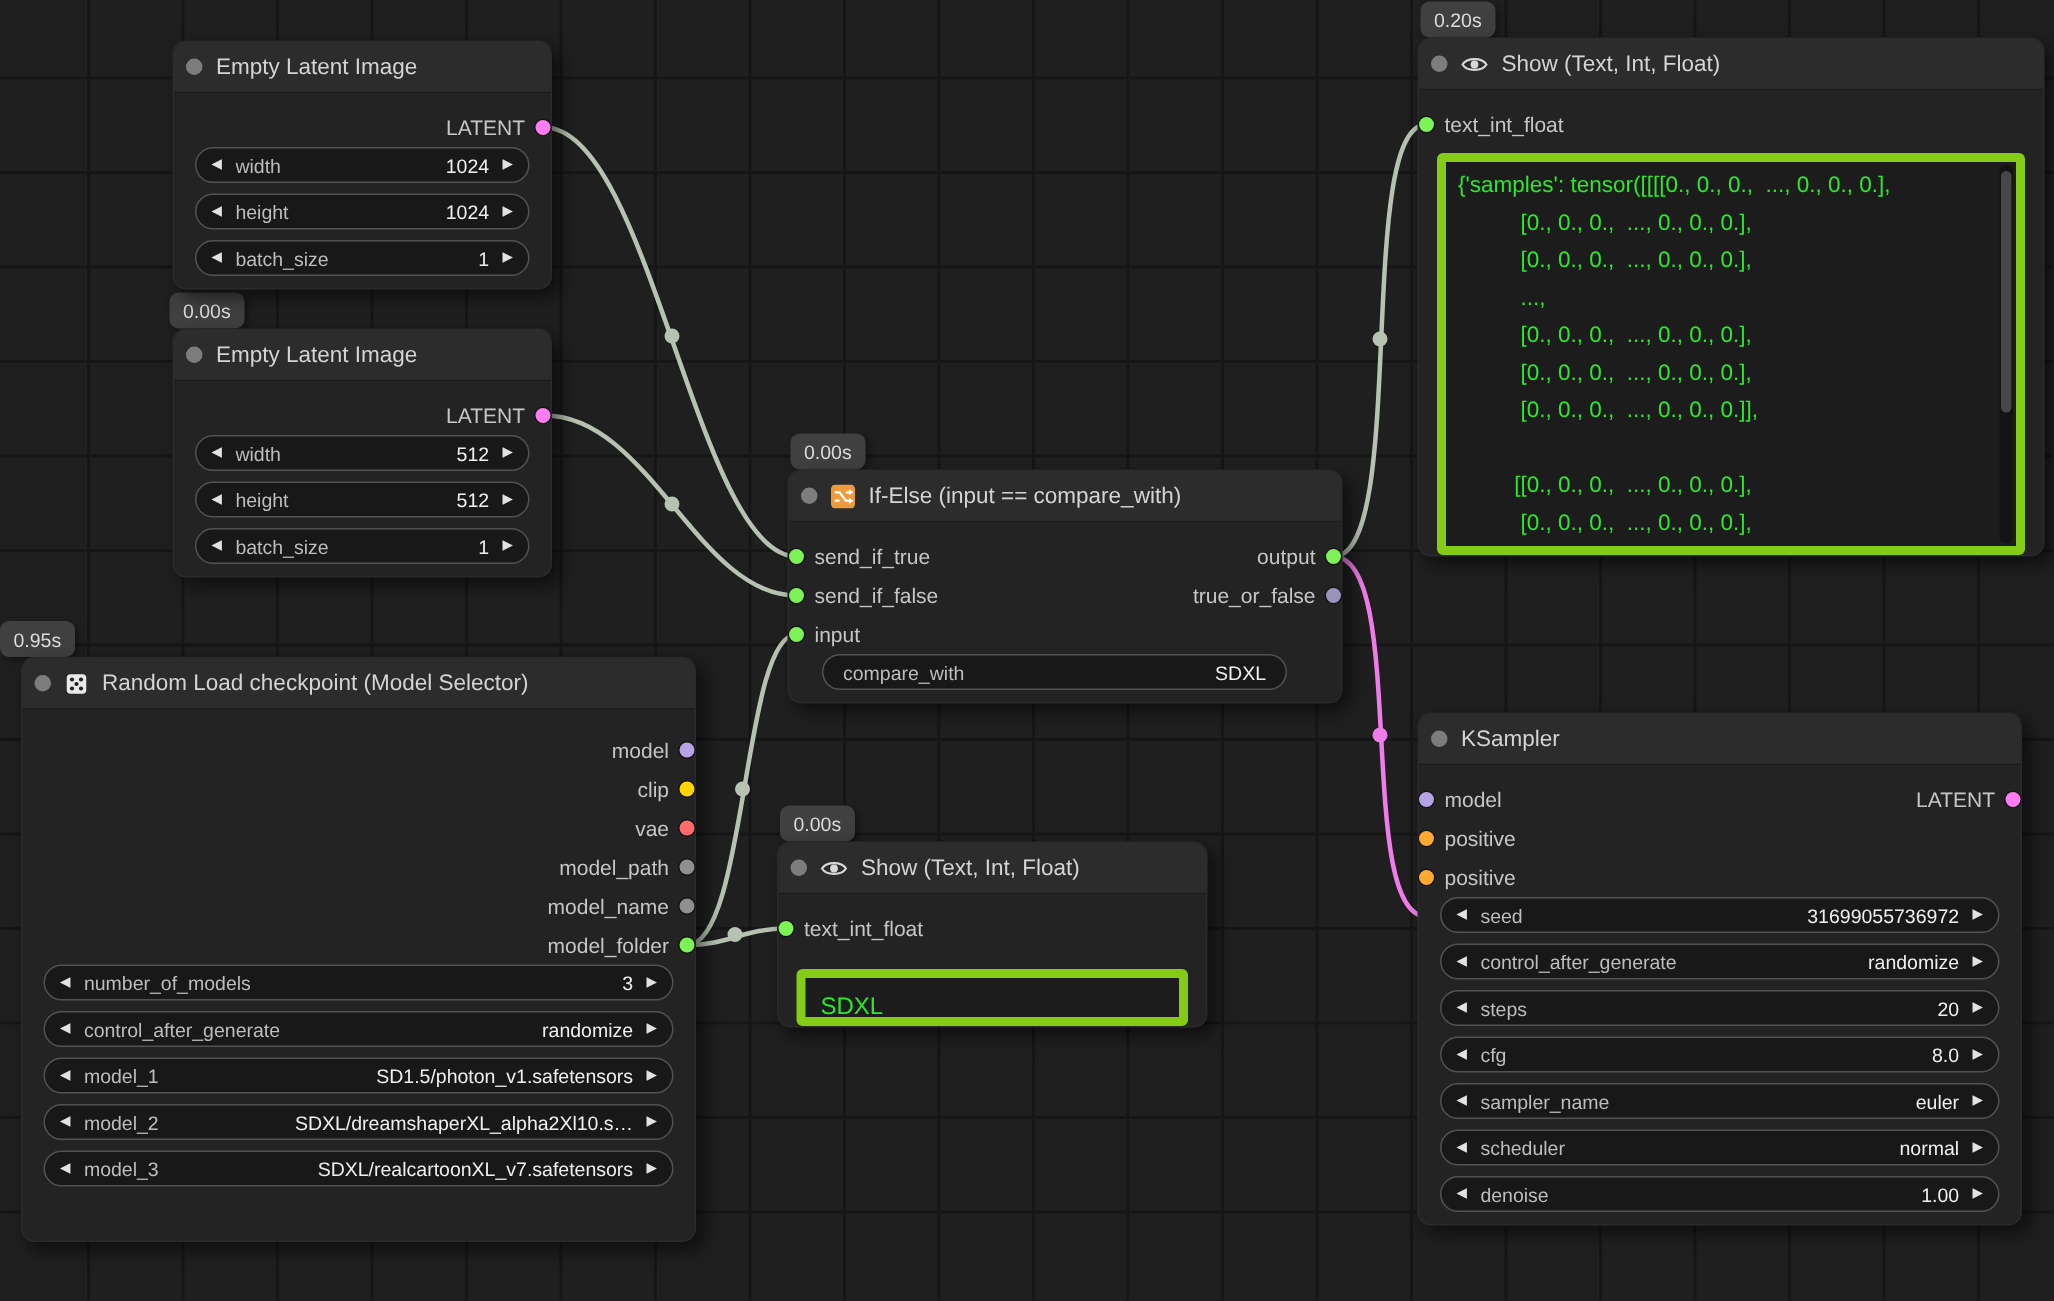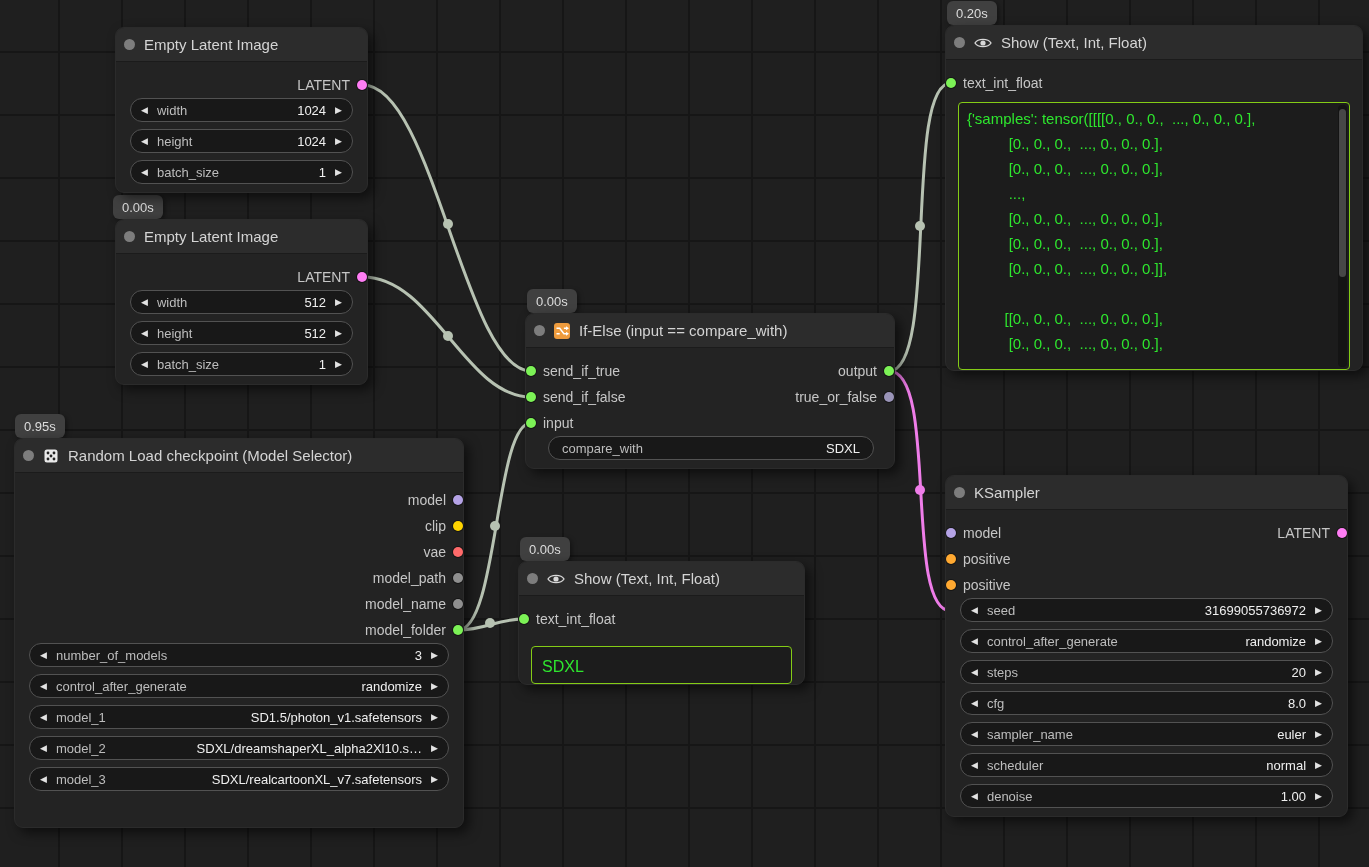--- a/index.html
+++ b/index.html
@@ -54,21 +54,21 @@
         padding:0 10px;font-size:13px;white-space:nowrap}
   .widget:first-child{margin-top:0}
   .warrow{color:#e2e2e2;font-size:9px;font-family:"DejaVu Sans",sans-serif;flex:none}
   .wlabel{margin-left:9px;color:#bdbdbd;flex:1;overflow:hidden;text-overflow:ellipsis}
   .wvalue{margin-right:9px;color:#efefef}
   .widget.plain{padding:0 13px}
   .widget.plain .wlabel{margin-left:0}
   .widget.plain .wvalue{margin-right:0}
 
   .textbox{position:relative;margin:14px 12px 0;background:#1c1c1c;
-        border:1px solid #84cc16;border-radius:4px;color:#2ee62e;overflow:hidden}
+        border:6px solid #84cc16;border-radius:4px;color:#2ee62e;overflow:hidden}
   .textbox.small{height:38px;font-size:16px;padding:7px 10px}
   .textbox.big{margin-top:6px;height:268px;font-size:15px;padding:3px 8px}
   .textbox pre{font-family:"Liberation Sans","DejaVu Sans",sans-serif;
         white-space:pre;line-height:25px;color:#2ee62e}
   .vscroll{position:absolute;top:2px;right:2px;bottom:2px;width:9px;
         background:#141414;border-radius:4px}
   .vthumb{position:absolute;top:4px;left:1px;width:7px;height:64%;
         background:#474747;border-radius:4px}
 
   .badge{position:absolute;z-index:2;height:24px;display:flex;align-items:center;
@@ -77,21 +77,21 @@
 
   
   #n-latent1{left:115px;top:27px;width:253px}
   #n-latent2{left:115px;top:219px;width:253px}
   #n-random{left:14px;top:438px;width:450px}
   #n-ifelse{left:525px;top:313px;width:370px}
   #n-show-small{left:518px;top:561px;width:287px}
   #n-show-big{left:945px;top:25px;width:418px}
   #n-ksampler{left:945px;top:475px;width:403px}
   #b-latent2{left:113px;top:195px}
-  #b-random{left:15px;top:414px}
+  #b-random{left:0;top:414px}
   #b-ifelse{left:527px;top:289px}
   #b-show-small{left:520px;top:537px}
   #b-show-big{left:947px;top:1px}
 </style>
 </head>
 <body>
 
 <svg id="wires" width="1369" height="867">
   <path class="w-def" d="M363,85 C433,85 465,371 531,371"></path>
   <path class="w-def" d="M363,277 C433,277 465,397 531,397"></path>
@@ -304,21 +304,21 @@
         <span class="dot out-dot c-bool"></span>
       </div>
     </div>
     <div class="row">
       <div class="in-slot">
         <span class="dot in-dot c-green"></span>
         <span>input</span>
       </div>
     </div>
   </div>
-  <div class="widgets" style="padding-left:22px;padding-right:20px">
+  <div class="widgets" style="padding-left:22px;padding-right:36px">
     <div class="widget plain">
       <span class="wlabel">compare_with</span>
       <span class="wvalue">SDXL</span>
     </div>
   </div>
 </div>
 
 <div class="node" id="n-show-small">
   <div class="node-title">
     <span class="status-dot"></span>

